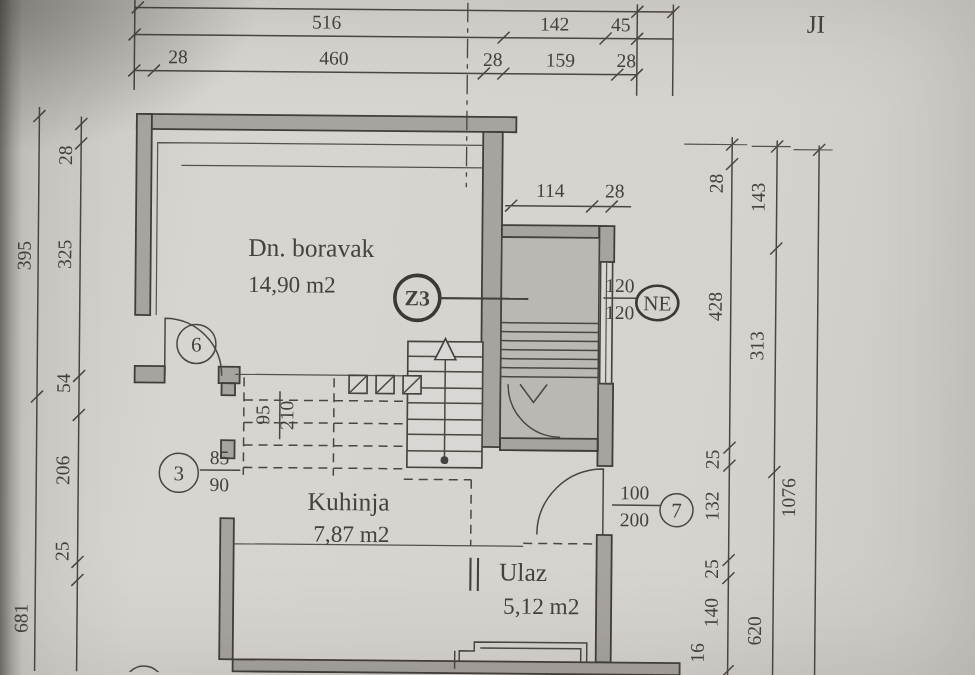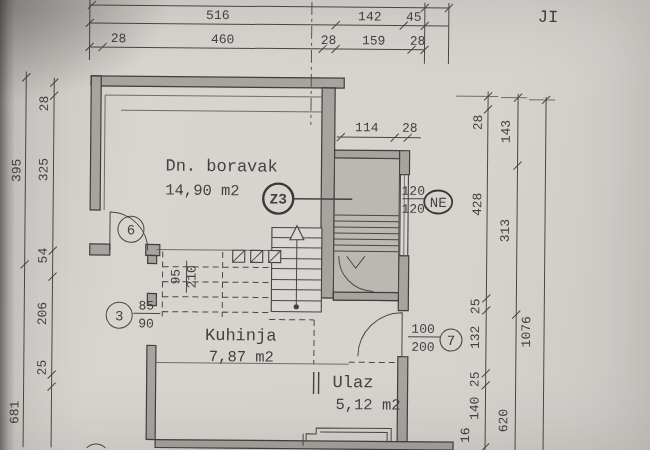--- a/index.html
+++ b/index.html
@@ -1,18 +1,18 @@
 <!DOCTYPE html>
 <html><head>
 <meta charset="utf-8">
 <style>
   html,body{margin:0;padding:0;background:#a9a6a2;}
   .stage{position:relative;width:650px;height:450px;overflow:hidden;
     background:linear-gradient(100deg,#c6c3bf,#d8d5d1 22%,#d6d3cf 72%,#cbc8c4);
-    font-family:Liberation Mono, monospace;}
+    font-family:Liberation Serif, serif;}
   .stage svg{position:absolute;left:0;top:0;transform:rotate(0.5deg);transform-origin:325px 225px;}
   .overlay{position:absolute;pointer-events:none;}
   .edge-left{left:0;top:0;width:15px;height:450px;
     background:linear-gradient(to right,rgba(38,36,33,.55),rgba(38,36,33,.18) 55%,rgba(38,36,33,0));}
   .corner-tl{left:0;top:0;width:170px;height:100px;
     background:radial-gradient(ellipse at 0% 0%,rgba(45,43,40,.42),rgba(45,43,40,0) 72%);}
   .vignette{left:0;top:0;width:650px;height:450px;box-shadow:inset 0 0 70px rgba(70,67,63,.18);}
   text{fill:#44423f;}
   .dimb{font-size:13px;}
   .room{font-size:17px;}

